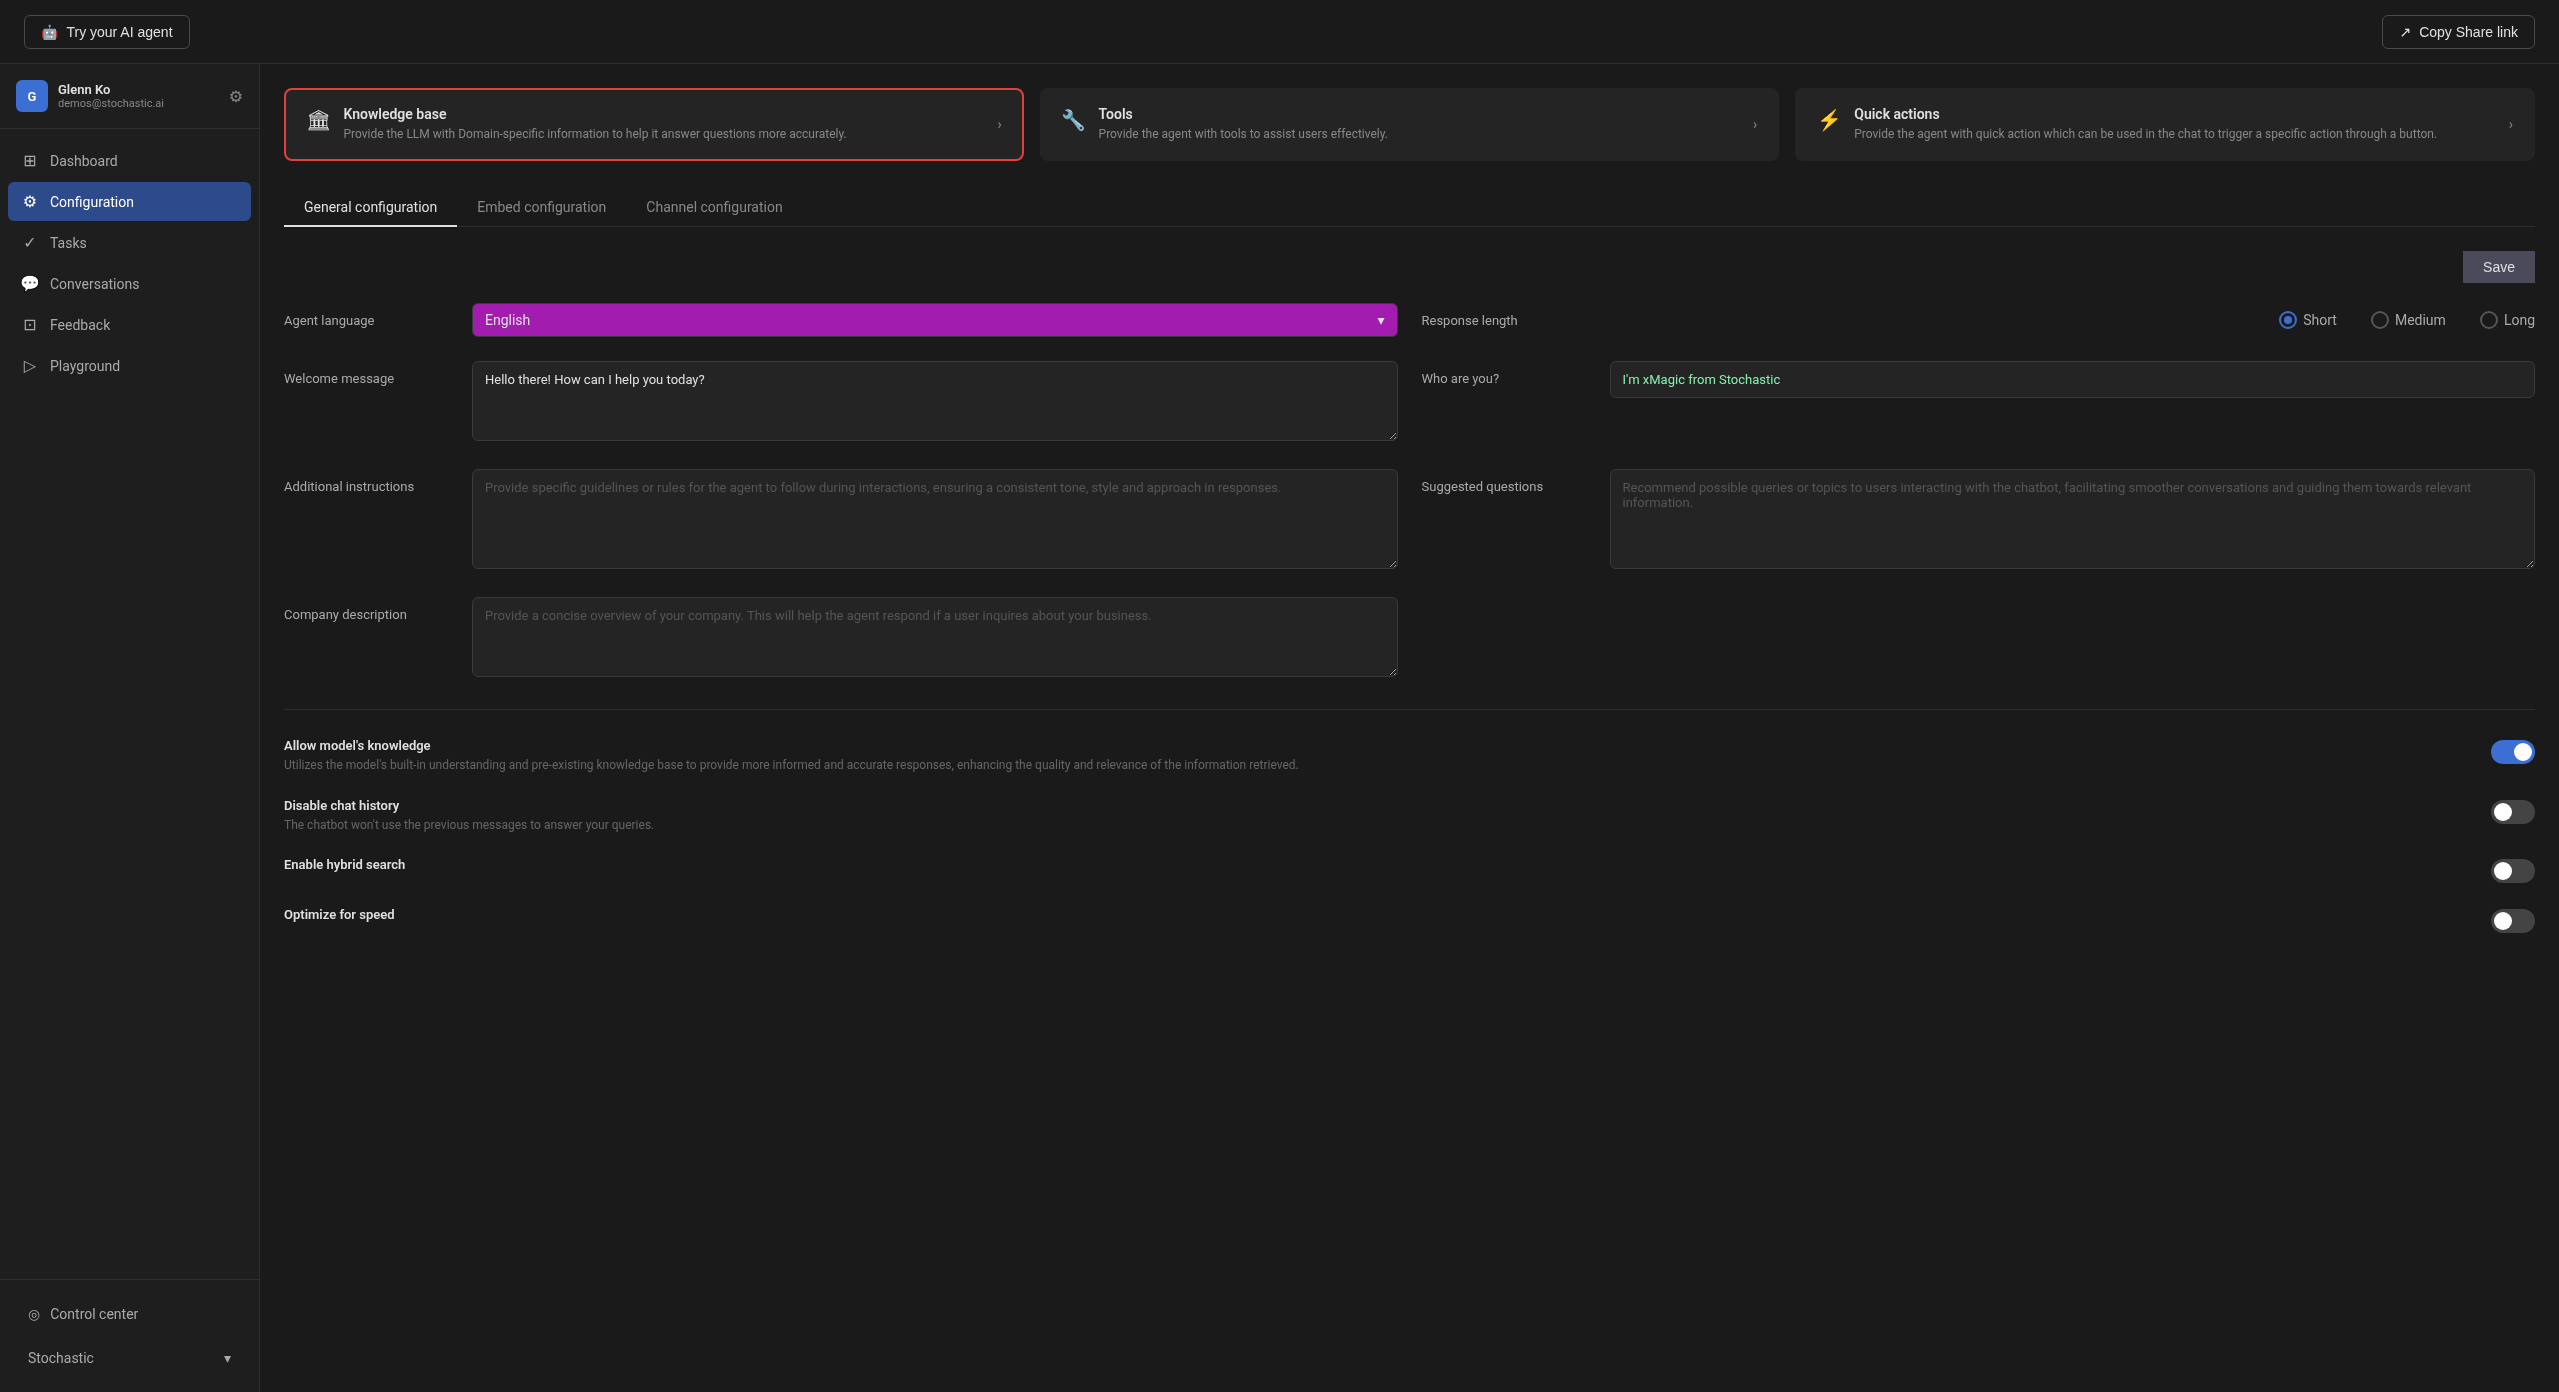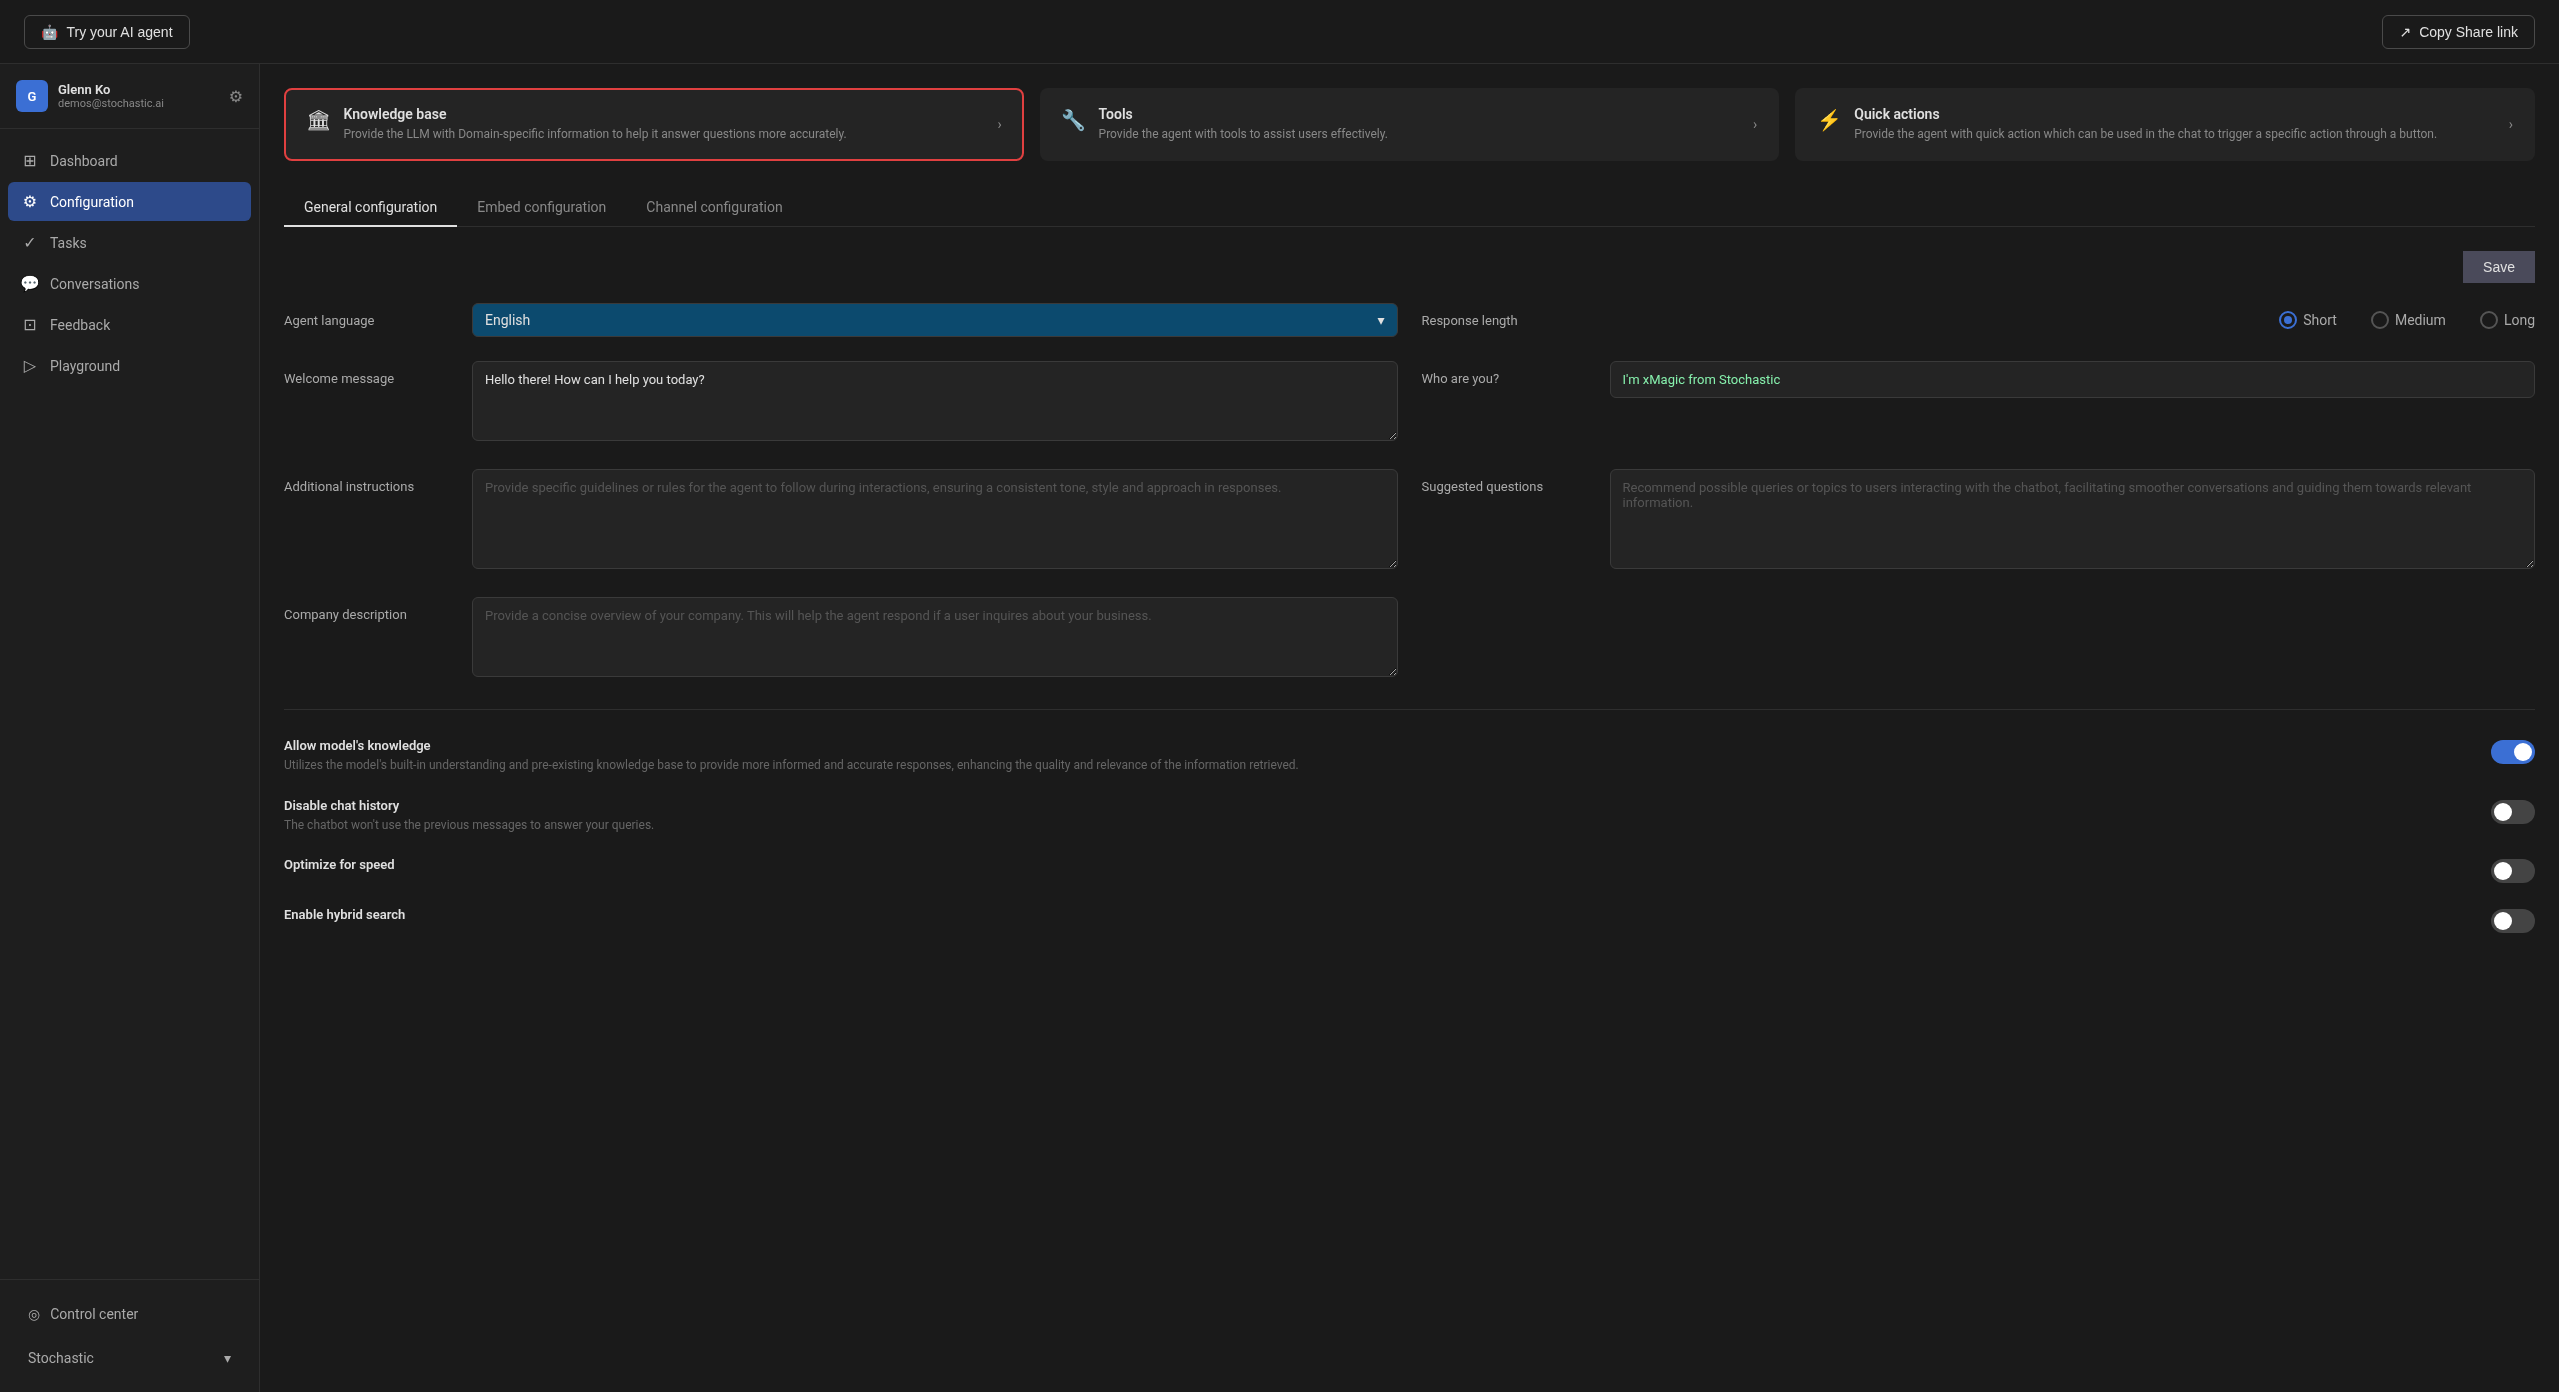--- a/index.html
+++ b/index.html
@@ -194,21 +194,21 @@
       font-size: 14px;
       cursor: pointer;
     }
 
     
     .lang-dropdown {
       display: flex;
       align-items: center;
       justify-content: space-between;
       padding: 8px 12px;
-      background: #0c4a6e;
+      background: #a21caf;
       border: 1px solid #3a3a3a;
       border-radius: 6px;
       cursor: pointer;
       font-size: 14px;
       color: #e0e0e0;
     }
 
     
     .response-length {
       display: flex;
@@ -551,32 +551,32 @@
       <div class="toggle-desc">The chatbot won't use the previous messages to answer your queries.</div>
     </div>
     <div class="toggle-switch">
       <div class="toggle-slider off">
         <div class="toggle-knob off"></div>
       </div>
     </div>
   </div>
         <div class="toggle-row">
     <div class="toggle-info">
-      <div class="toggle-title">Optimize for speed</div>
+      <div class="toggle-title">Enable hybrid search</div>
 
     </div>
     <div class="toggle-switch">
       <div class="toggle-slider off">
         <div class="toggle-knob off"></div>
       </div>
     </div>
   </div>
         <div class="toggle-row">
     <div class="toggle-info">
-      <div class="toggle-title">Enable hybrid search</div>
+      <div class="toggle-title">Optimize for speed</div>
 
     </div>
     <div class="toggle-switch">
       <div class="toggle-slider off">
         <div class="toggle-knob off"></div>
       </div>
     </div>
   </div>
       </div>
 

